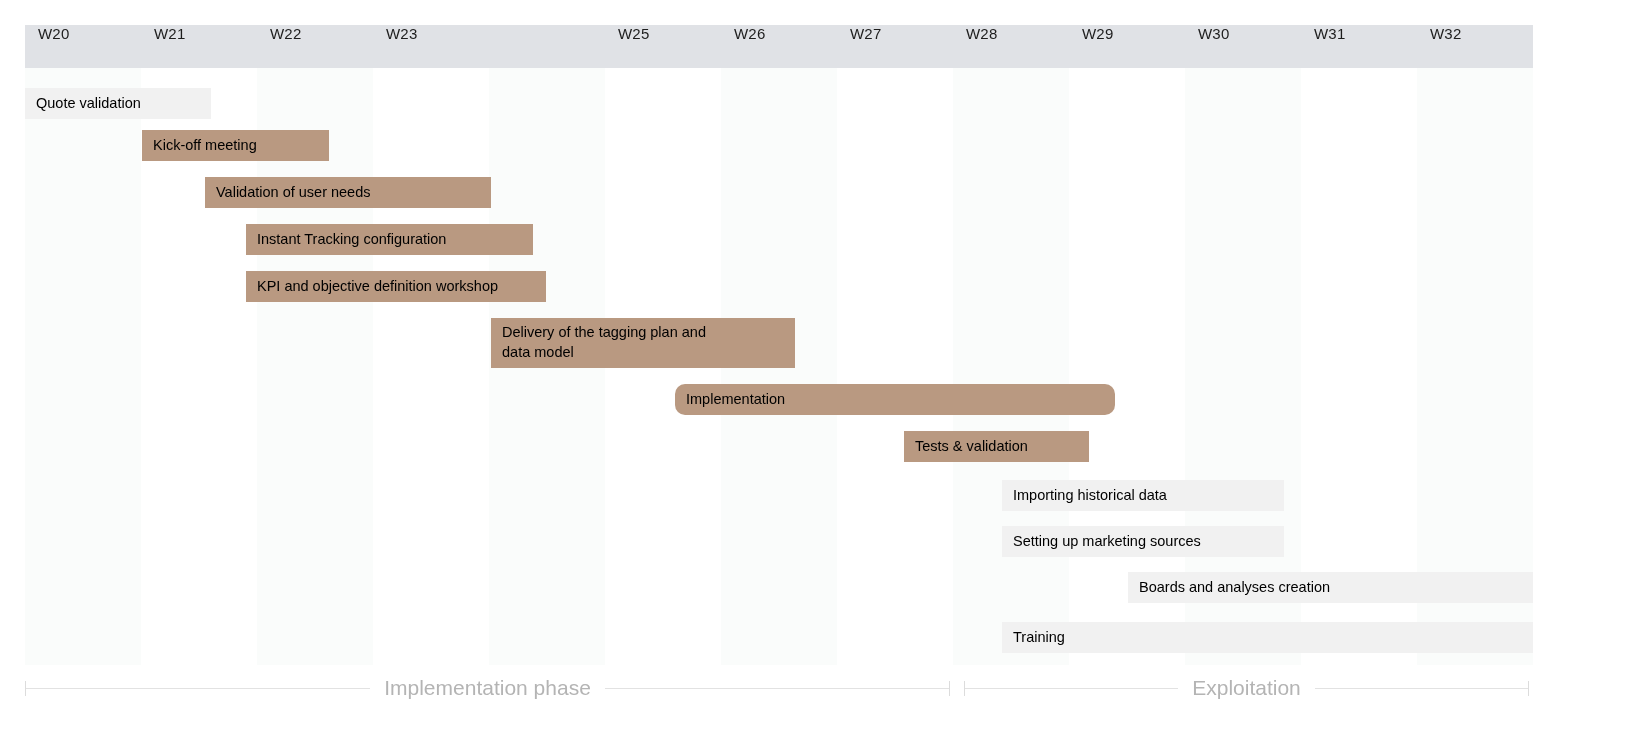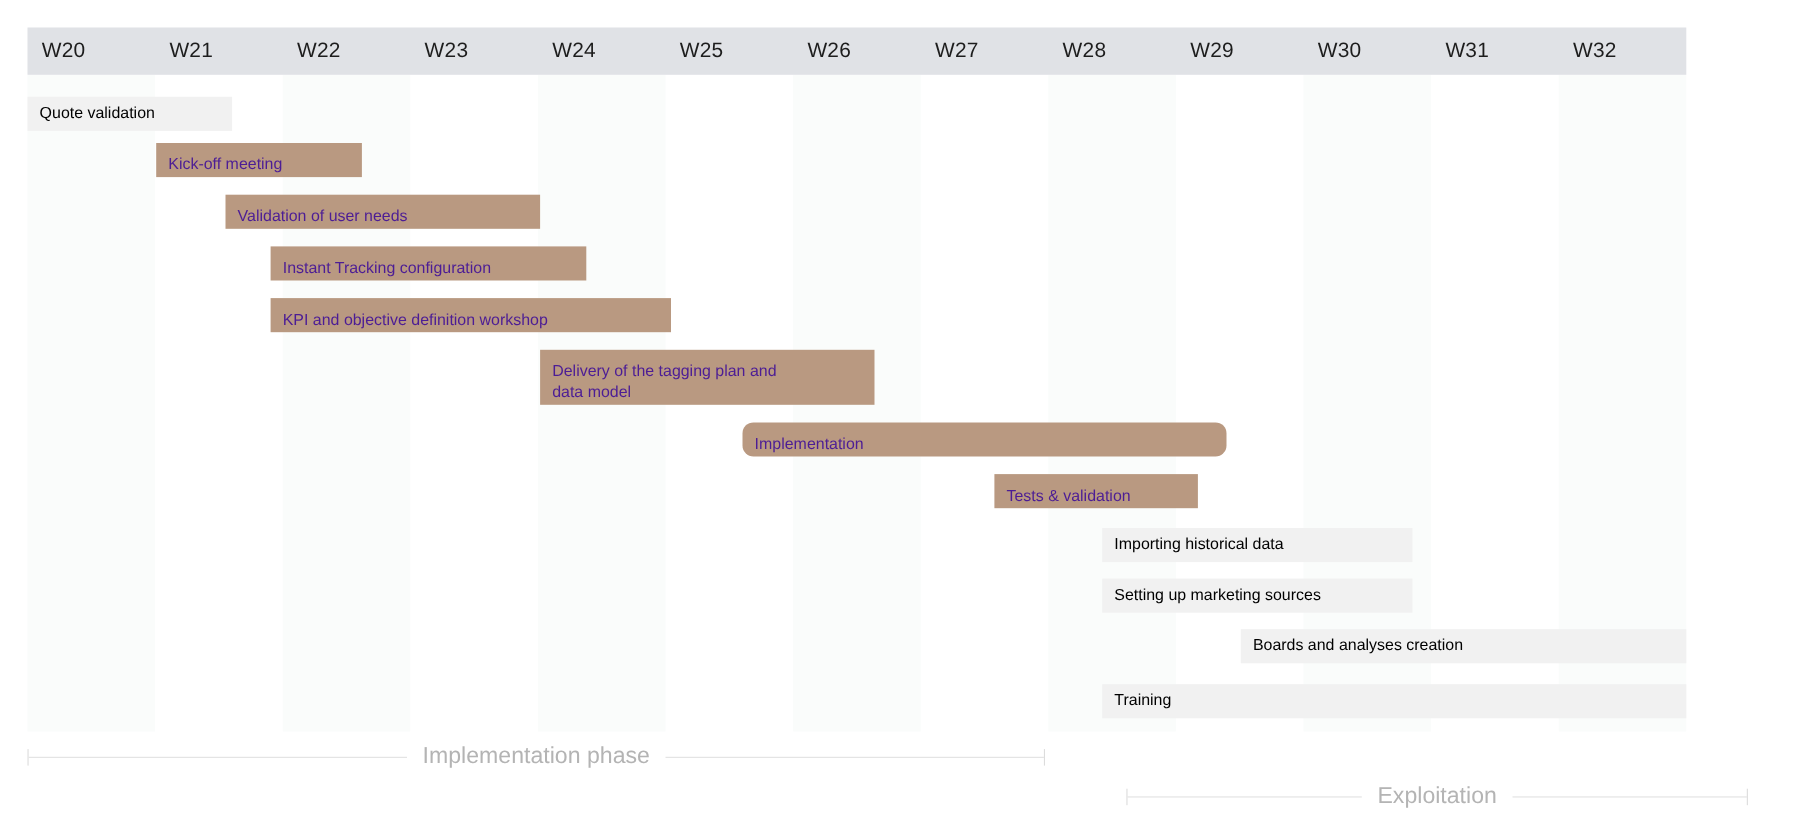--- a/index.html
+++ b/index.html
@@ -39,22 +39,21 @@
     top: 25px;
     width: 1508px;
     height: 43px;
     background: #e0e2e6;
   }
   .week-cell {
     position: absolute;
     top: 0;
     height: 43px;
     display: flex;
-    align-items: center;
-    font-size: 19px;
+    font-size: 15px;
     color: #1d1d1d;
     letter-spacing: 0.2px;
   }
   .week-cell span { padding-left: 13px; }
 
   
   #bars {
     position: absolute;
     left: 0;
     top: 0;
@@ -65,22 +64,21 @@
     position: absolute;
     display: flex;
     align-items: center;
     font-size: 14.5px;
     line-height: 1.35;
     padding: 0 11px;
     white-space: pre-line;
   }
   .bar.brown {
     background: #b99981;
-    color: #4c1d95;
-    align-items: flex-end;
+    color: #000000;
   }
   .bar.grey {
     background: #f1f1f1;
     color: #000000;
   }
   .bar-label { display: block; }
 
   
   #phases {
     position: absolute;
@@ -136,23 +134,20 @@
       </div>
       <div class="week-cell" style="left: 116px; width: 116px;">
         <span>W21</span>
       </div>
       <div class="week-cell" style="left: 232px; width: 116px;">
         <span>W22</span>
       </div>
       <div class="week-cell" style="left: 348px; width: 116px;">
         <span>W23</span>
       </div>
-      <div class="week-cell" style="left: 464px; width: 116px;">
-        <span>W24</span>
-      </div>
       <div class="week-cell" style="left: 580px; width: 116px;">
         <span>W25</span>
       </div>
       <div class="week-cell" style="left: 696px; width: 116px;">
         <span>W26</span>
       </div>
       <div class="week-cell" style="left: 812px; width: 116px;">
         <span>W27</span>
       </div>
       <div class="week-cell" style="left: 928px; width: 116px;">
@@ -170,40 +165,40 @@
       <div class="week-cell" style="left: 1392px; width: 116px;">
         <span>W32</span>
       </div>
     </div>
 
   <div id="bars">
       <div class="bar grey" style="left: 25px; top: 88px; width: 186px; height: 31px;"><span class="bar-label">Quote validation</span></div>
       <div class="bar brown" style="left: 142px; top: 130px; width: 187px; height: 31px;"><span class="bar-label">Kick-off meeting</span></div>
       <div class="bar brown" style="left: 205px; top: 177px; width: 286px; height: 31px;"><span class="bar-label">Validation of user needs</span></div>
       <div class="bar brown" style="left: 246px; top: 224px; width: 287px; height: 31px;"><span class="bar-label">Instant Tracking configuration</span></div>
-      <div class="bar brown" style="left: 246px; top: 271px; width: 364px; height: 31px;"><span class="bar-label">KPI and objective definition workshop</span></div>
+      <div class="bar brown" style="left: 246px; top: 271px; width: 300px; height: 31px;"><span class="bar-label">KPI and objective definition workshop</span></div>
       <div class="bar brown" style="left: 491px; top: 318px; width: 304px; height: 50px;"><span class="bar-label">Delivery of the tagging plan and
 data model</span></div>
       <div class="bar brown" style="left: 675px; top: 384px; width: 440px; height: 31px; border-radius: 10px;"><span class="bar-label">Implementation</span></div>
       <div class="bar brown" style="left: 904px; top: 431px; width: 185px; height: 31px;"><span class="bar-label">Tests &amp; validation</span></div>
       <div class="bar grey" style="left: 1002px; top: 480px; width: 282px; height: 31px;"><span class="bar-label">Importing historical data</span></div>
       <div class="bar grey" style="left: 1002px; top: 526px; width: 282px; height: 31px;"><span class="bar-label">Setting up marketing sources</span></div>
       <div class="bar grey" style="left: 1128px; top: 572px; width: 405px; height: 31px;"><span class="bar-label">Boards and analyses creation</span></div>
       <div class="bar grey" style="left: 1002px; top: 622px; width: 531px; height: 31px;"><span class="bar-label">Training</span></div>
     </div>
 
   <div id="phases">
       <div class="phase" style="left: 25px; width: 925px;">
         <div class="phase-cap"></div>
         <div class="phase-line"></div>
         <div class="phase-label">Implementation phase</div>
         <div class="phase-line"></div>
         <div class="phase-cap"></div>
       </div>
-      <div class="phase" style="left: 1024px; width: 565px; margin-top: 36px;">
+      <div class="phase" style="left: 964px; width: 565px;">
         <div class="phase-cap"></div>
         <div class="phase-line"></div>
         <div class="phase-label">Exploitation</div>
         <div class="phase-line"></div>
         <div class="phase-cap"></div>
       </div>
     </div>
 
 </div>
 

